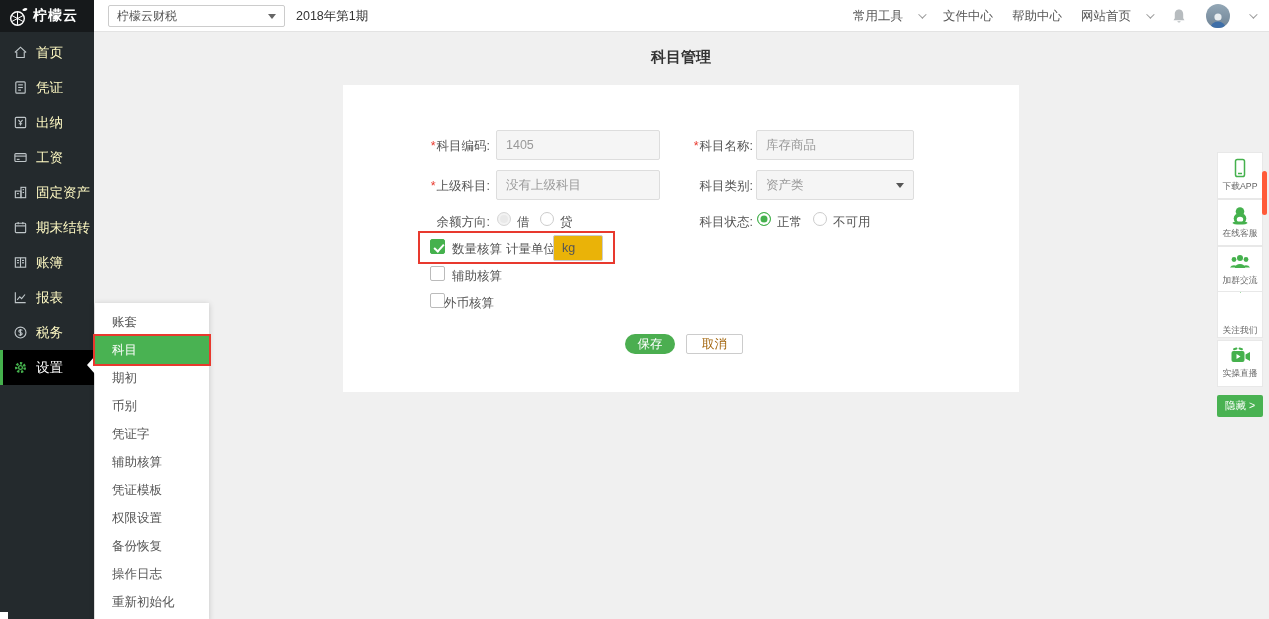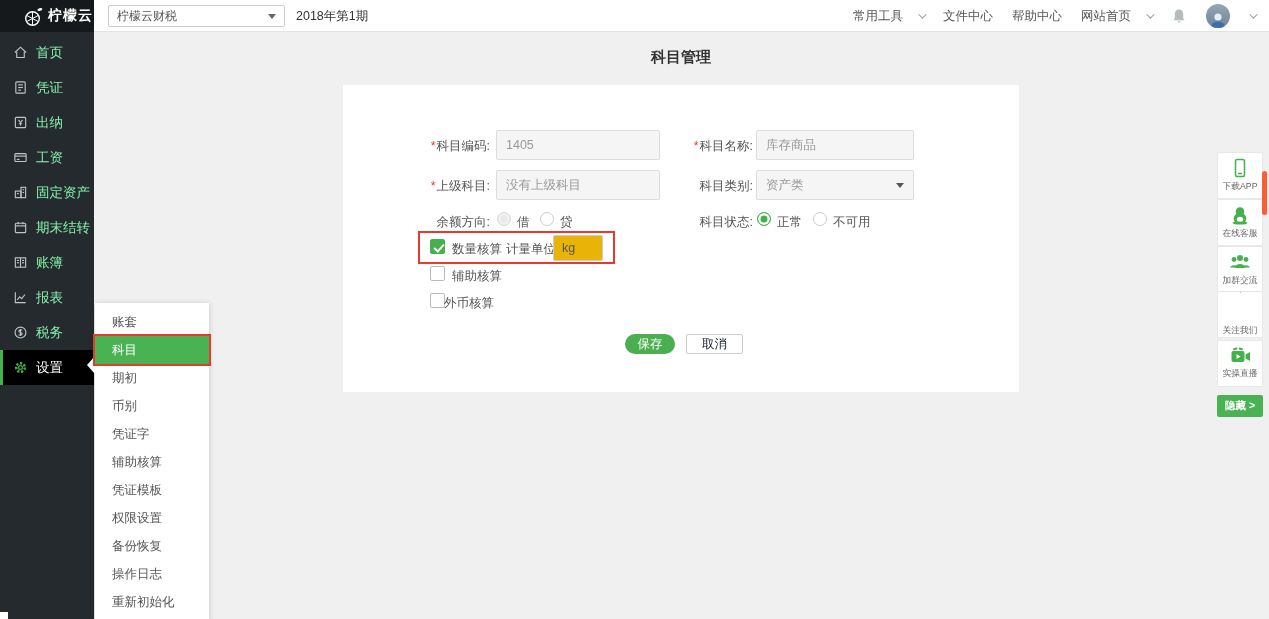--- a/index.html
+++ b/index.html
@@ -2,33 +2,33 @@
 <html><head>
 <meta charset="utf-8">
 <style>
   * { margin:0; padding:0; box-sizing:border-box; }
   html,body { width:1269px; height:619px; }
   body { font-family:"Liberation Sans","DejaVu Sans",sans-serif; }
   .page { position:relative; width:1269px; height:619px; overflow:hidden; background:#f0f0f0; }
 
   
   .topbar { position:absolute; left:0; top:0; width:1269px; height:32px; background:#fff; border-bottom:1px solid #e3e3e3; z-index:5; }
-  .logo { position:absolute; left:0; top:0; width:94px; height:32px; background:#16191b; display:flex; align-items:center; gap:5px; padding-left:24px; }
+  .logo { position:absolute; left:0; top:0; width:94px; height:32px; background:#16191b; display:flex; align-items:center; gap:5px; padding-left:9px; }
   .logo-text { color:#fff; font-size:14px; font-weight:bold; letter-spacing:1px; }
   .acct-select { position:absolute; left:108px; top:5px; width:177px; height:22px; border:1px solid #ccc; border-radius:2px; background:#fff; display:flex; align-items:center; padding:0 8px; font-size:12px; color:#555; cursor:pointer; }
   .acct-select .caret { margin-left:auto; width:0; height:0; border-left:4px solid transparent; border-right:4px solid transparent; border-top:5px solid #666; }
   .period { position:absolute; left:296px; top:0; height:32px; line-height:32px; font-size:12.5px; color:#333; }
   .top-right { position:absolute; right:14px; top:0; height:32px; display:flex; align-items:center; gap:19px; }
   .top-link { font-size:12.5px; color:#555; display:flex; align-items:center; gap:15px; cursor:pointer; }
   .chev { width:6px; height:6px; border-right:1.3px solid #999; border-bottom:1.3px solid #999; transform:rotate(45deg) translateY(-2px); display:inline-block; }
   .avatar { width:24px; height:24px; border-radius:50%; background:linear-gradient(180deg,#93a7b6,#6f8496); overflow:hidden; display:flex; align-items:flex-end; justify-content:center; cursor:pointer; }
 
   
   .sidebar { position:absolute; left:0; top:32px; width:94px; height:587px; background:#242a2d; padding-top:3px; z-index:4; }
-  .side-item { position:relative; height:35px; display:flex; align-items:center; gap:8px; padding-left:13px; color:#86efac; font-size:13.5px; cursor:pointer; }
+  .side-item { position:relative; height:35px; display:flex; align-items:center; gap:8px; padding-left:13px; color:#fef9c3; font-size:13.5px; cursor:pointer; }
   .side-item svg { flex:0 0 auto; }
   .side-item.active { color:#fff; background:#000000; }
   .side-item.active::before { content:""; position:absolute; left:0; top:0; width:3px; height:35px; background:#45b14d; }
   .corner-dot { position:absolute; left:0; top:612px; width:8px; height:7px; background:#fff; z-index:6; }
 
   
   .submenu { position:absolute; left:95px; top:303px; width:114px; background:#fff; padding:5px 0; box-shadow:0 1px 6px rgba(0,0,0,.18); z-index:10; }
   .submenu-item { height:28px; line-height:28px; padding-left:17px; font-size:12.5px; color:#555; cursor:pointer; }
   .submenu-item.active { background:#49b252; color:#fff; }
   .submenu-arrow { position:absolute; left:87px; top:356px; width:0; height:0; border-top:9px solid transparent; border-bottom:9px solid transparent; border-right:8px solid #fff; z-index:11; }
@@ -54,26 +54,26 @@
   .rlabel { position:absolute; font-size:12.5px; color:#555; }
 
   .cbx { position:absolute; width:15px; height:15px; border-radius:2px; border:1px solid #bbb; background:#fff; cursor:pointer; }
   .cbx.on { border:1px solid #45b14d; background:#45b14d; }
   .cbx.on::after { content:""; position:absolute; left:4.5px; top:1.5px; width:4px; height:8px; border-right:2px solid #fff; border-bottom:2px solid #fff; transform:rotate(42deg); }
   .clabel { position:absolute; font-size:12.5px; color:#555; }
 
   .unit-inp { position:absolute; left:553px; top:235px; width:50px; height:26px; border:1px solid #ccc; border-radius:2px; font-size:12.5px; padding:0 8px; color:#555; background:#eab308; font-family:"Liberation Sans","DejaVu Sans",sans-serif; }
 
   .btn-save { position:absolute; left:625px; top:334px; width:50px; height:20px; background:#4bae50; color:#fff; border:none; border-radius:10px; font-size:12.5px; cursor:pointer; font-family:inherit; }
-  .btn-cancel { position:absolute; left:686px; top:334px; width:57px; height:20px; background:#fff; color:#0f172a; border:1px solid #ccc; border-radius:2px; font-size:12.5px; cursor:pointer; font-family:inherit; }
+  .btn-cancel { position:absolute; left:686px; top:334px; width:57px; height:20px; background:#fff; color:#a16207; border:1px solid #ccc; border-radius:2px; font-size:12.5px; cursor:pointer; font-family:inherit; }
 
   
   .float-item { position:absolute; left:1217px; width:46px; height:47px; background:#fff; border:1px solid #e8e8e8; display:flex; flex-direction:column; align-items:center; justify-content:center; gap:2px; cursor:pointer; }
   .float-item span { font-size:9.5px; color:#666; white-space:nowrap; transform:scale(.92); }
-  .hide-btn { position:absolute; left:1217px; top:395px; width:46px; height:22px; background:#49b252; color:#fff; border:none; border-radius:2px; font-size:10.5px; cursor:pointer; font-family:inherit;font-weight:bold; }
+  .hide-btn { position:absolute; left:1217px; top:395px; width:46px; height:22px; background:#49b252; color:#fff; border:none; border-radius:2px; font-size:10.5px; cursor:pointer; font-family:inherit; }
   .scroll-thumb { position:absolute; left:1262px; top:171px; width:5px; height:44px; border-radius:3px; background:#ff5b39; }
 </style>
 </head>
 <body>
 
 <div class="page">
 
   <div class="topbar">
     <div class="logo">
       <svg width="19" height="21" viewBox="0 0 19 21">

